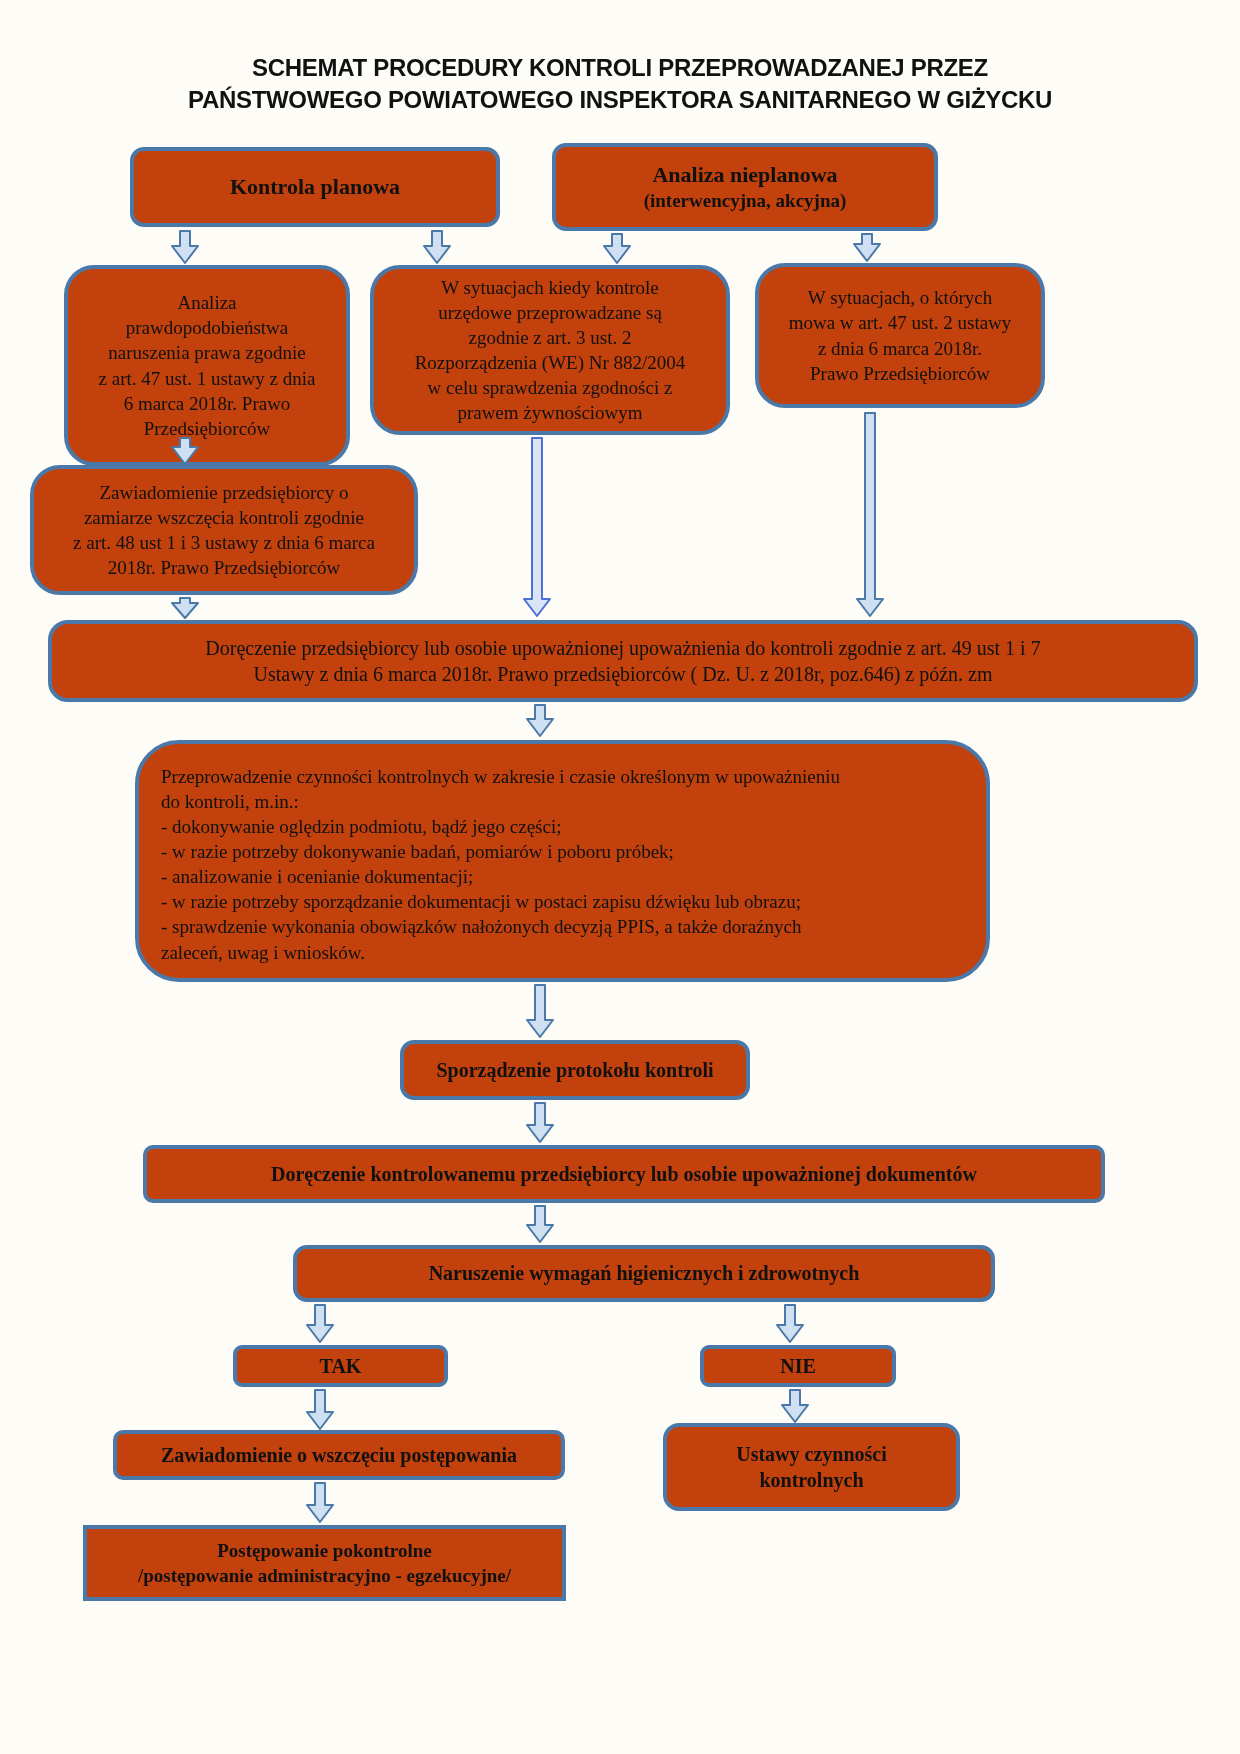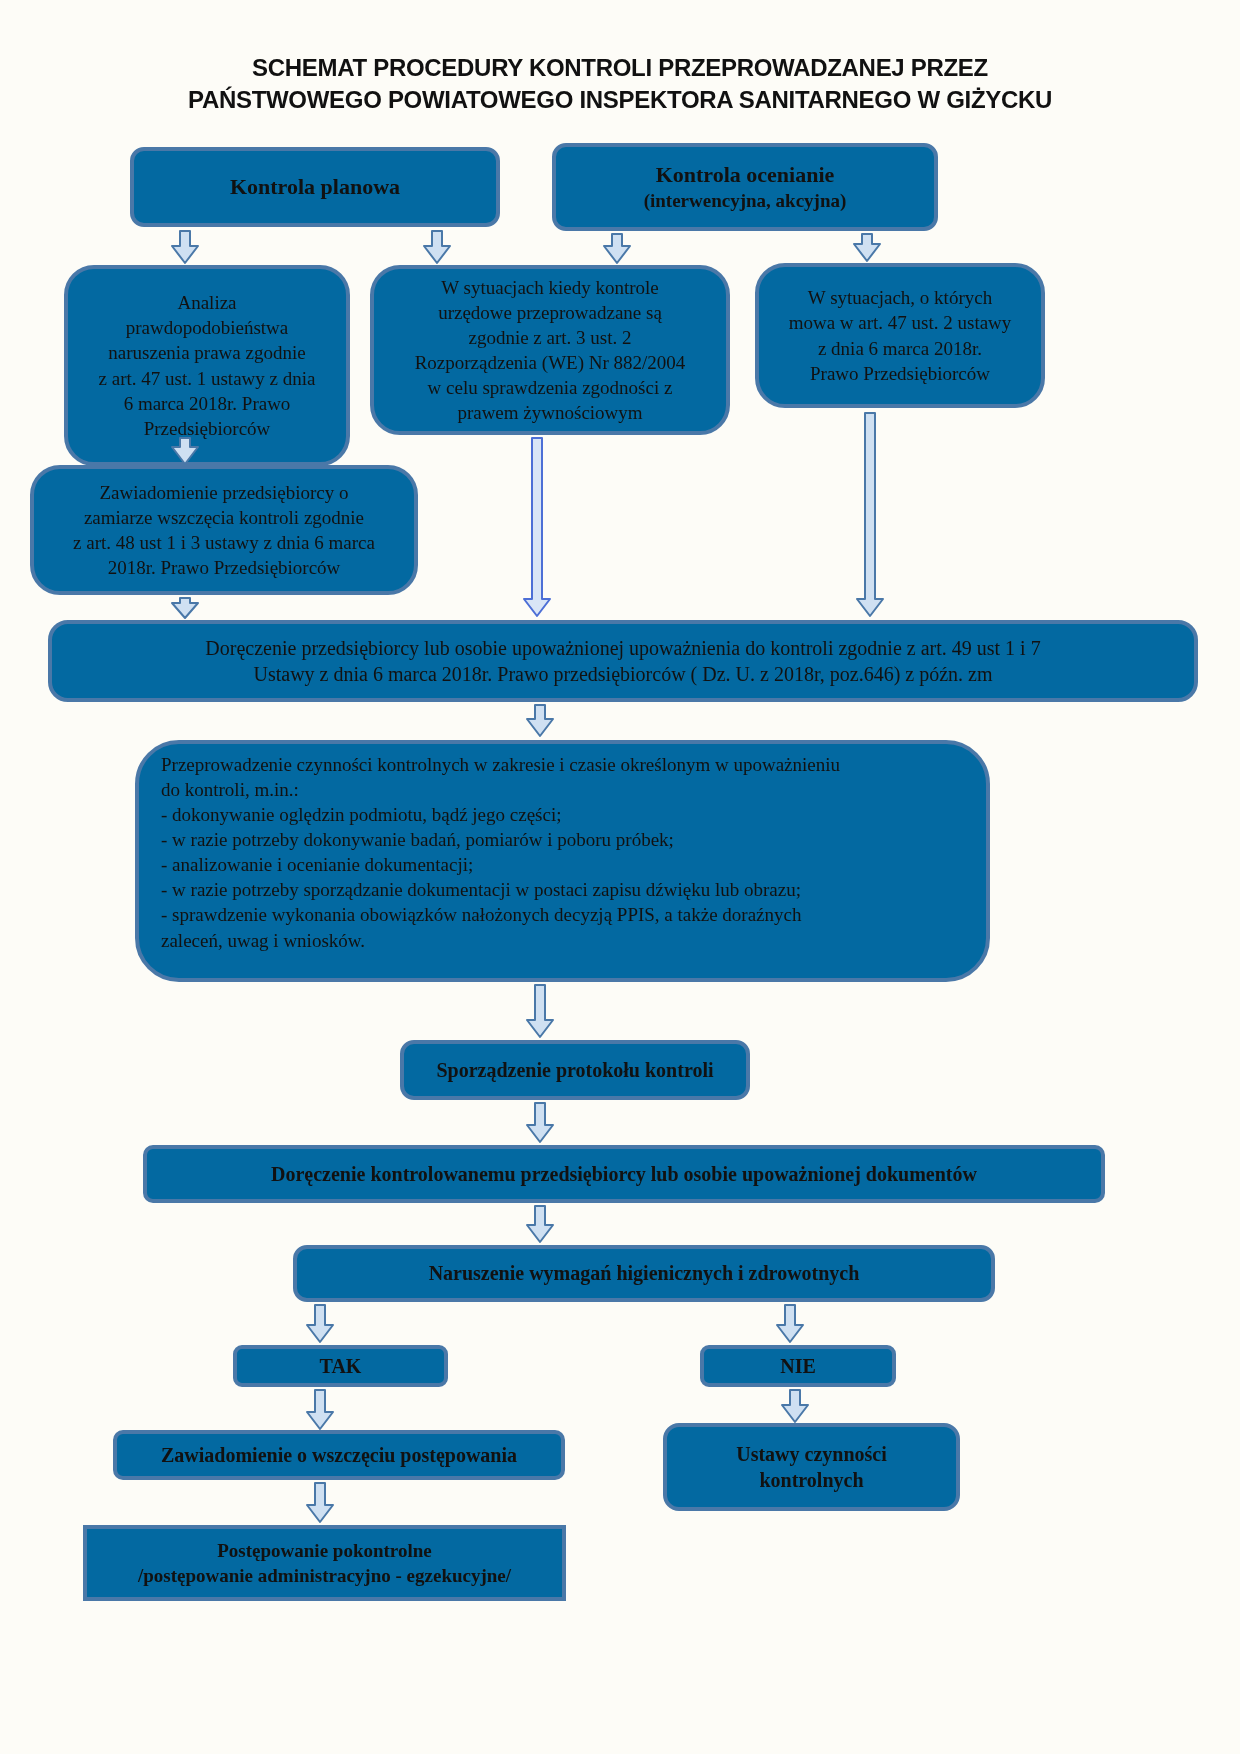--- a/index.html
+++ b/index.html
@@ -14,29 +14,29 @@
   body{background:var(--bg);width:1240px;height:1754px;font-family:"Liberation Serif",serif;color:var(--ink);}
   .stage{position:relative;width:1240px;height:1754px;overflow:hidden;}
   .title{
     position:absolute;left:0;top:52px;width:100%;
     text-align:center;font-family:"Liberation Sans",sans-serif;
     font-weight:bold;font-size:24px;line-height:1.35;letter-spacing:-0.3px;
   }
   .box{
     position:absolute;box-sizing:border-box;
     border:4px solid var(--box-border);border-radius:14px;
-    background:#0369a1;
+    background:#c2410c;
     display:flex;align-items:center;justify-content:center;
     text-align:center;padding:6px 14px;
   }
   .box .t{white-space:pre-line;font-size:19px;line-height:1.32;}
   .bold .t{font-weight:bold;}
   .r-lg{border-radius:30px;}
   .r-xl{border-radius:44px;}
-  .align-left{justify-content:flex-start;align-items:flex-start;text-align:left;padding:8px 22px;}
+  .align-left{justify-content:flex-start;align-items:flex-start;text-align:left;padding:20px 22px;}
   .fs20 .t{font-size:20px;}
   .fs22 .t{font-size:22px;}
   .two-line{flex-direction:column;}
   .two-line .sub{font-weight:bold;font-size:19px;line-height:1.2;}
   .two-line .main{font-weight:bold;font-size:22px;line-height:1.3;}
   svg.arrow{position:absolute;overflow:visible;}
   svg.arrow polygon{fill:var(--arrow-fill);stroke:var(--arrow-stroke);stroke-width:2;stroke-linejoin:round;}
   svg.arrow.bright polygon{stroke:var(--arrow-stroke-bright);fill:#d9e5f6;}
 </style>
 </head>
@@ -47,21 +47,21 @@
   <div class="title">
     <div>SCHEMAT PROCEDURY KONTROLI PRZEPROWADZANEJ PRZEZ</div>
     <div>PAŃSTWOWEGO POWIATOWEGO INSPEKTORA SANITARNEGO W GIŻYCKU</div>
   </div>
 
   <div class="box bold fs22" style="left:130px;top:147px;width:370px;height:80px;">
     <span class="t">Kontrola planowa</span>
   </div>
 
   <div class="box two-line" style="left:552px;top:143px;width:386px;height:88px;">
-    <span class="main">Kontrola ocenianie</span>
+    <span class="main">Analiza nieplanowa</span>
     <span class="sub">(interwencyjna, akcyjna)</span>
   </div>
 
   <svg class="arrow" style="left:167px;top:230px;" width="36" height="34" viewBox="0 0 36 34">
       <polygon points="13,1 23,1 23,16 31,16 18,33 5,16 13,16"></polygon>
     </svg>
   <svg class="arrow" style="left:419px;top:230px;" width="36" height="34" viewBox="0 0 36 34">
       <polygon points="13,1 23,1 23,16 31,16 18,33 5,16 13,16"></polygon>
     </svg>
   <svg class="arrow" style="left:599px;top:233px;" width="36" height="31" viewBox="0 0 36 31">

